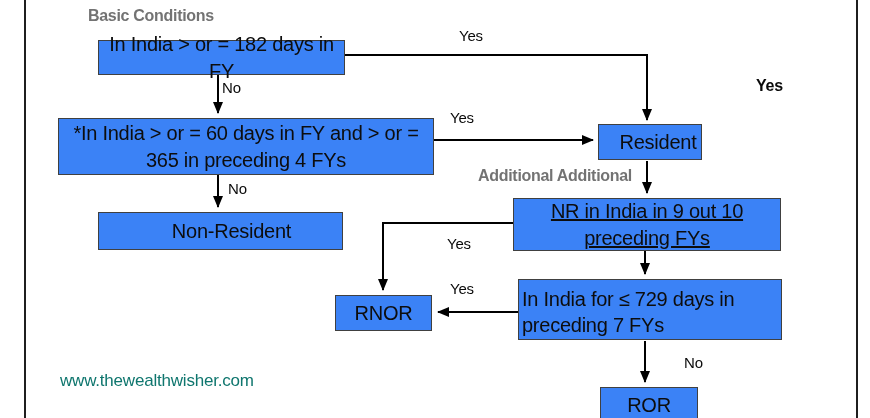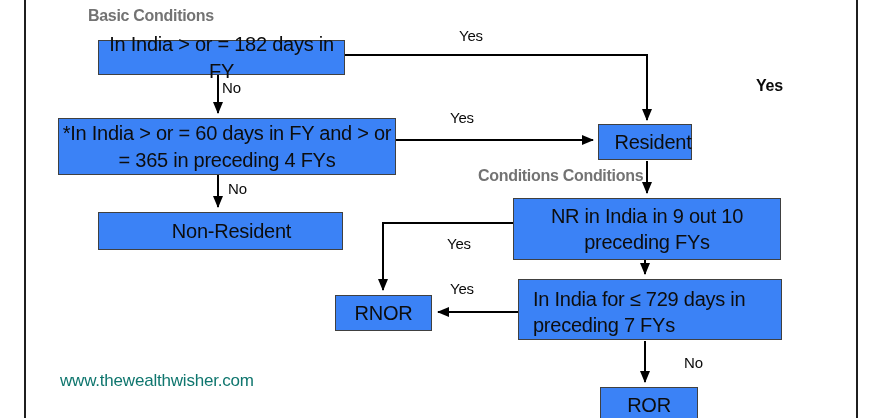--- a/index.html
+++ b/index.html
@@ -16,21 +16,21 @@
   }
   .node{
     position:absolute;box-sizing:border-box;
     background:#3b82f6;border:1.5px solid #404040;
     display:flex;align-items:center;justify-content:center;
     text-align:center;font-size:20px;line-height:1.32;
     letter-spacing:-0.25px;color:#0d0d0d;padding:1px 3px;
   }
   .node.left-text{
     align-items:flex-start;justify-content:flex-start;text-align:left;
-    padding:6px 14px;
+    padding:6px 3px;
   }
   .edge-label{
     position:absolute;font-size:15px;letter-spacing:-0.2px;color:#0a0a0a;
     white-space:nowrap;
   }
   .edge-label.bold{font-weight:bold;font-size:16px;}
   svg.connectors{position:absolute;left:0;top:0;pointer-events:none;}
   .watermark{
     position:absolute;left:60px;top:371px;font-size:17px;
     color:#0f766e;letter-spacing:-0.2px;white-space:nowrap;
@@ -55,31 +55,31 @@
     <line x1="218" y1="75" x2="218" y2="113" stroke="#000" stroke-width="2" marker-end="url(#arw)"></line>
     <line x1="218" y1="175" x2="218" y2="207" stroke="#000" stroke-width="2" marker-end="url(#arw)"></line>
     <line x1="647" y1="161" x2="647" y2="193" stroke="#000" stroke-width="2" marker-end="url(#arw)"></line>
     <line x1="645" y1="243" x2="645" y2="274" stroke="#000" stroke-width="2" marker-end="url(#arw)"></line>
     <polyline points="513,223 383,223 383,290" fill="none" stroke="#000" stroke-width="2" marker-end="url(#arw)"></polyline>
     <line x1="518" y1="312" x2="438" y2="312" stroke="#000" stroke-width="2" marker-end="url(#arw)"></line>
     <line x1="645" y1="341" x2="645" y2="382" stroke="#000" stroke-width="2" marker-end="url(#arw)"></line>
   </svg>
 
   <div class="heading" style="left:88px;top:7px;">Basic Conditions</div>
-  <div class="heading" style="left:478px;top:167px;">Conditions Conditions</div>
+  <div class="heading" style="left:478px;top:167px;">Additional Additional</div>
 
   <div class="node" style="left:98px;top:40px;width:247px;height:35px;">In India &gt; or = 182 days in FY</div>
 
-  <div class="node" style="left:58px;top:118px;width:338px;height:57px;">*In India &gt; or = 60 days in FY and &gt; or = 365 in preceding 4 FYs</div>
+  <div class="node" style="left:58px;top:118px;width:376px;height:57px;">*In India &gt; or = 60 days in FY and &gt; or = 365 in preceding 4 FYs</div>
 
   <div class="node" style="left:98px;top:212px;width:245px;height:38px;padding-left:25px;">Non-Resident</div>
 
-  <div class="node" style="left:598px;top:124px;width:94px;height:36px;padding-left:19px;">Resident</div>
+  <div class="node" style="left:598px;top:124px;width:104px;height:36px;padding-left:19px;">Resident</div>
 
-  <div class="node" style="left:513px;top:198px;width:268px;height:62px;">NR in India in 9 out 10 preceding FYs</div>
+  <div class="node" style="left:513px;top:198px;width:268px;height:53px;text-decoration:underline;">NR in India in 9 out 10 preceding FYs</div>
 
   <div class="node left-text" style="left:518px;top:279px;width:264px;height:61px;">In India for ≤ 729 days in preceding 7 FYs</div>
 
   <div class="node" style="left:335px;top:295px;width:97px;height:36px;">RNOR</div>
 
   <div class="node" style="left:600px;top:387px;width:98px;height:36px;">ROR</div>
 
   <div class="edge-label" style="left:459px;top:27px;">Yes</div>
   <div class="edge-label" style="left:450px;top:109px;">Yes</div>
   <div class="edge-label bold" style="left:756px;top:77px;">Yes</div>

